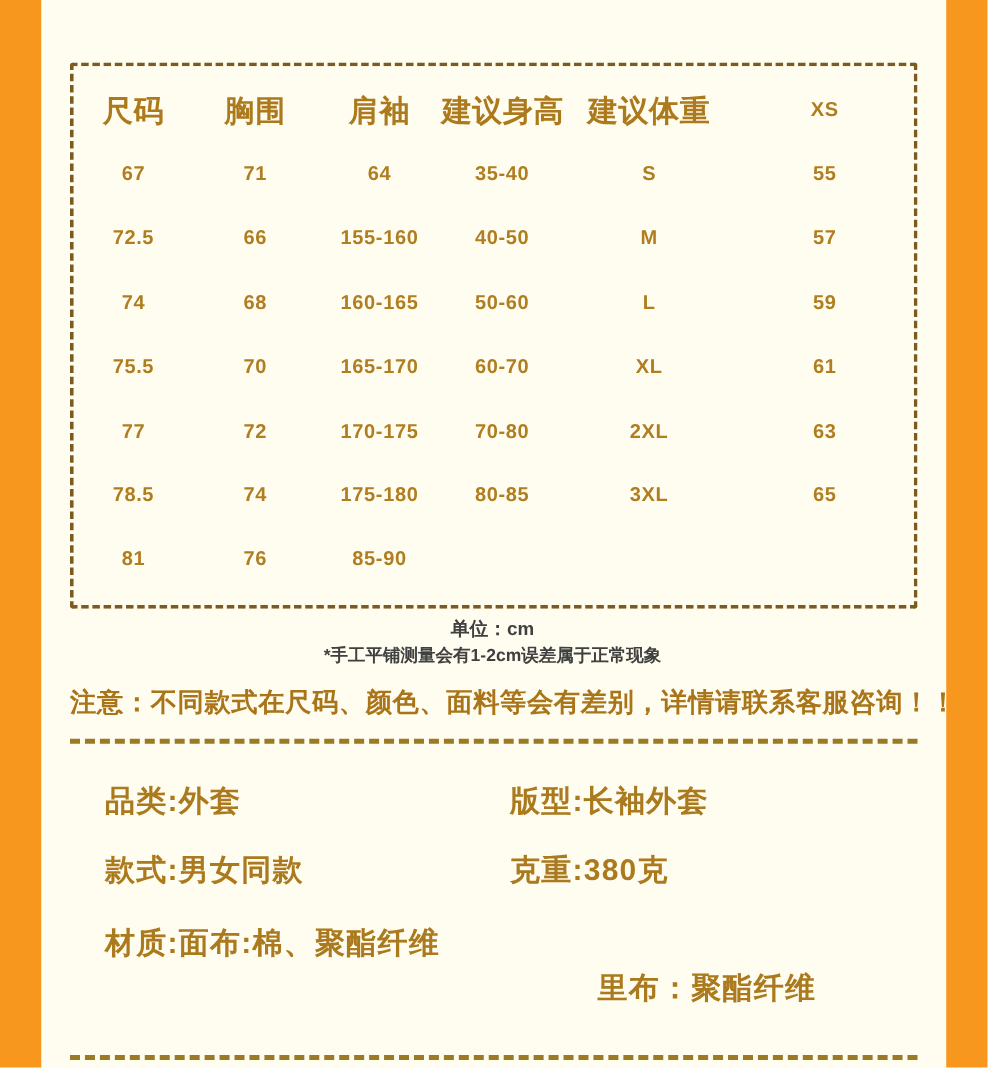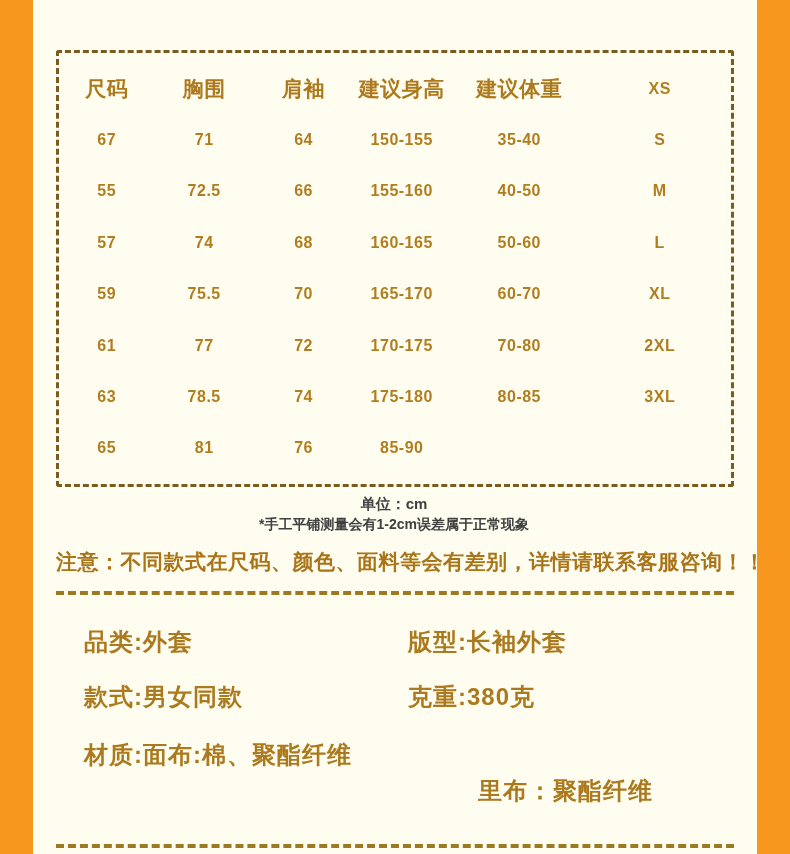--- a/index.html
+++ b/index.html
@@ -35,21 +35,21 @@
     grid-template-rows: repeat(8, 1fr);
     align-items: center;
     padding: 10px 0;
   }
   .cell {
     text-align: center;
     font-size: 16px;
     letter-spacing: 0.5px;
     white-space: nowrap;
   }
-  .cell.head { font-size: 21px; color: #AC7A1D; }
+  .cell.head { font-size: 24px; color: #AC7A1D; }
 
   
   .unit-block {
     margin-top: 6px;
     text-align: center;
     padding-right: 2px;
     color: #404040;
     line-height: 21px;
   }
   .unit-line { font-size: 15px; }
@@ -100,21 +100,20 @@
     <div class="cell head">尺码</div>
     <div class="cell head">胸围</div>
     <div class="cell head">肩袖</div>
     <div class="cell head">建议身高</div>
     <div class="cell head">建议体重</div>
 
     <div class="cell">XS</div>
     <div class="cell">67</div>
     <div class="cell">71</div>
     <div class="cell">64</div>
-    <div class="cell">150-155</div>
     <div class="cell">35-40</div>
 
     <div class="cell">S</div>
     <div class="cell">55</div>
     <div class="cell">72.5</div>
     <div class="cell">66</div>
     <div class="cell">155-160</div>
     <div class="cell">40-50</div>
 
     <div class="cell">M</div>

